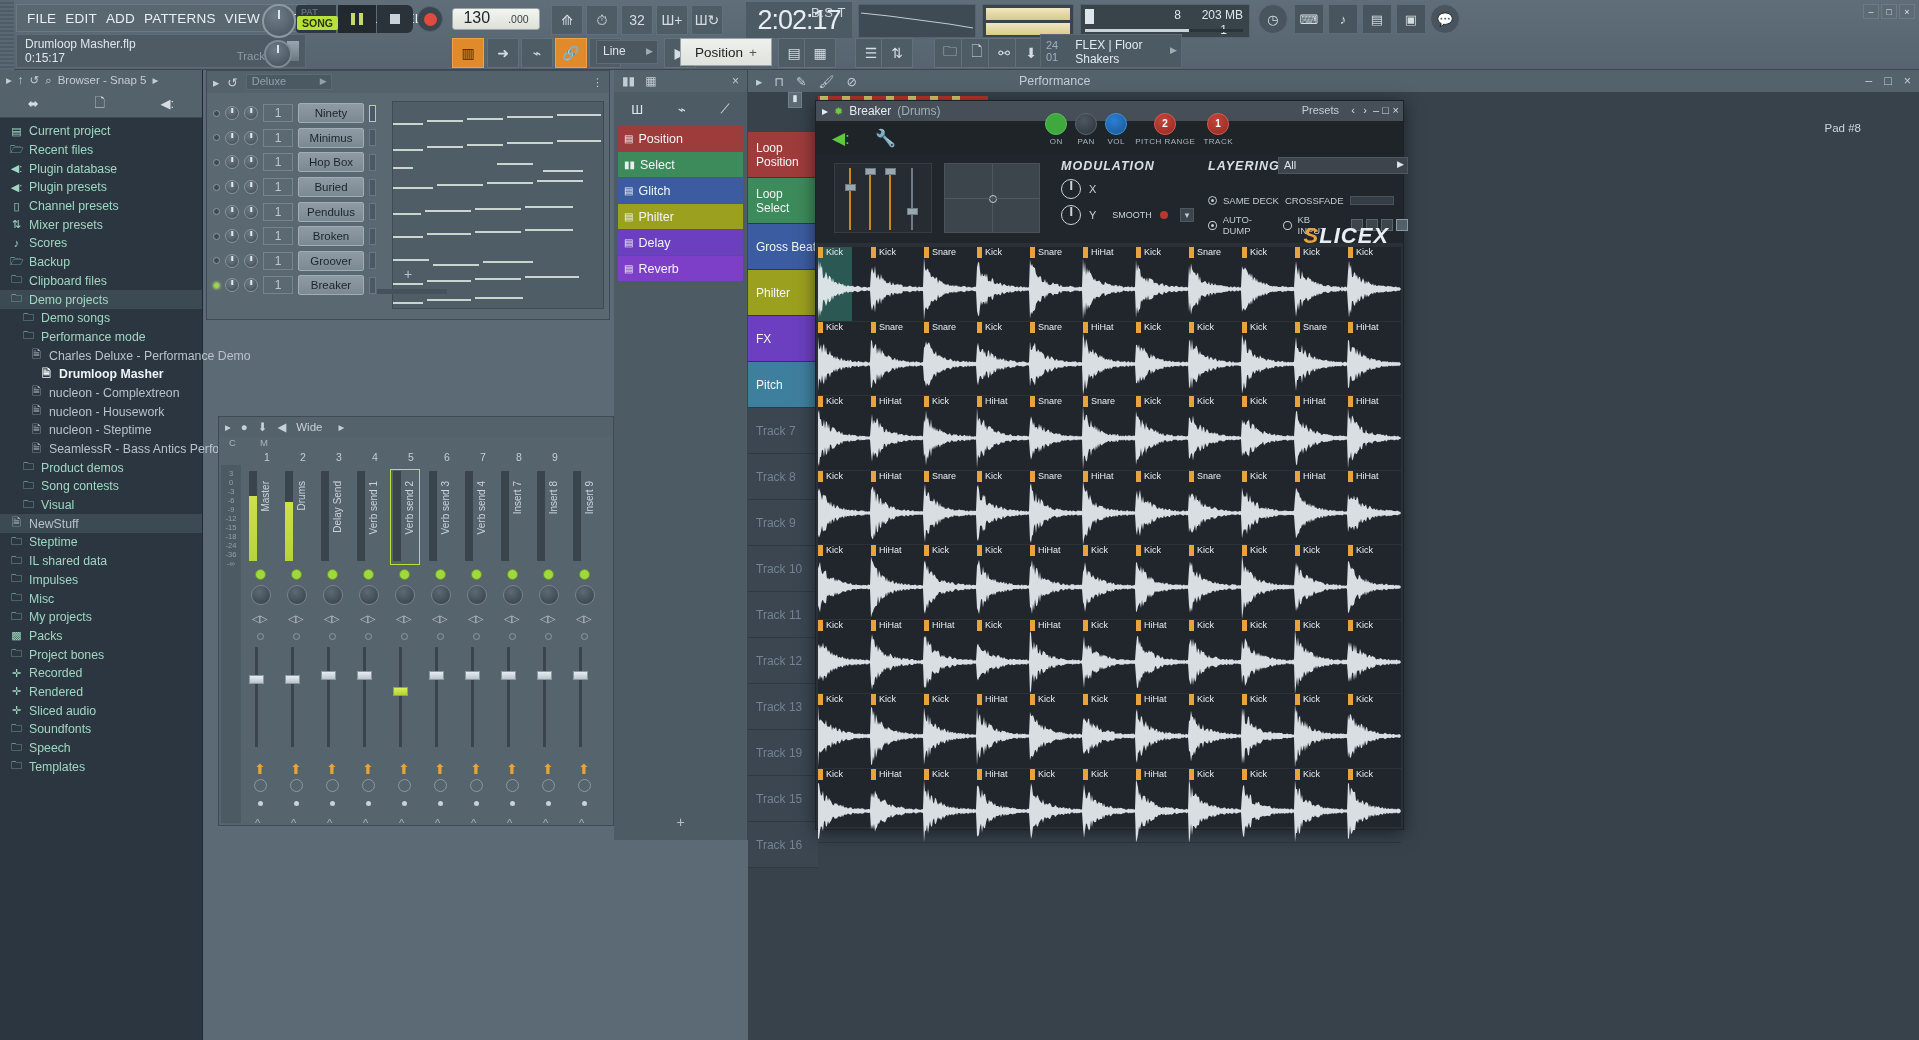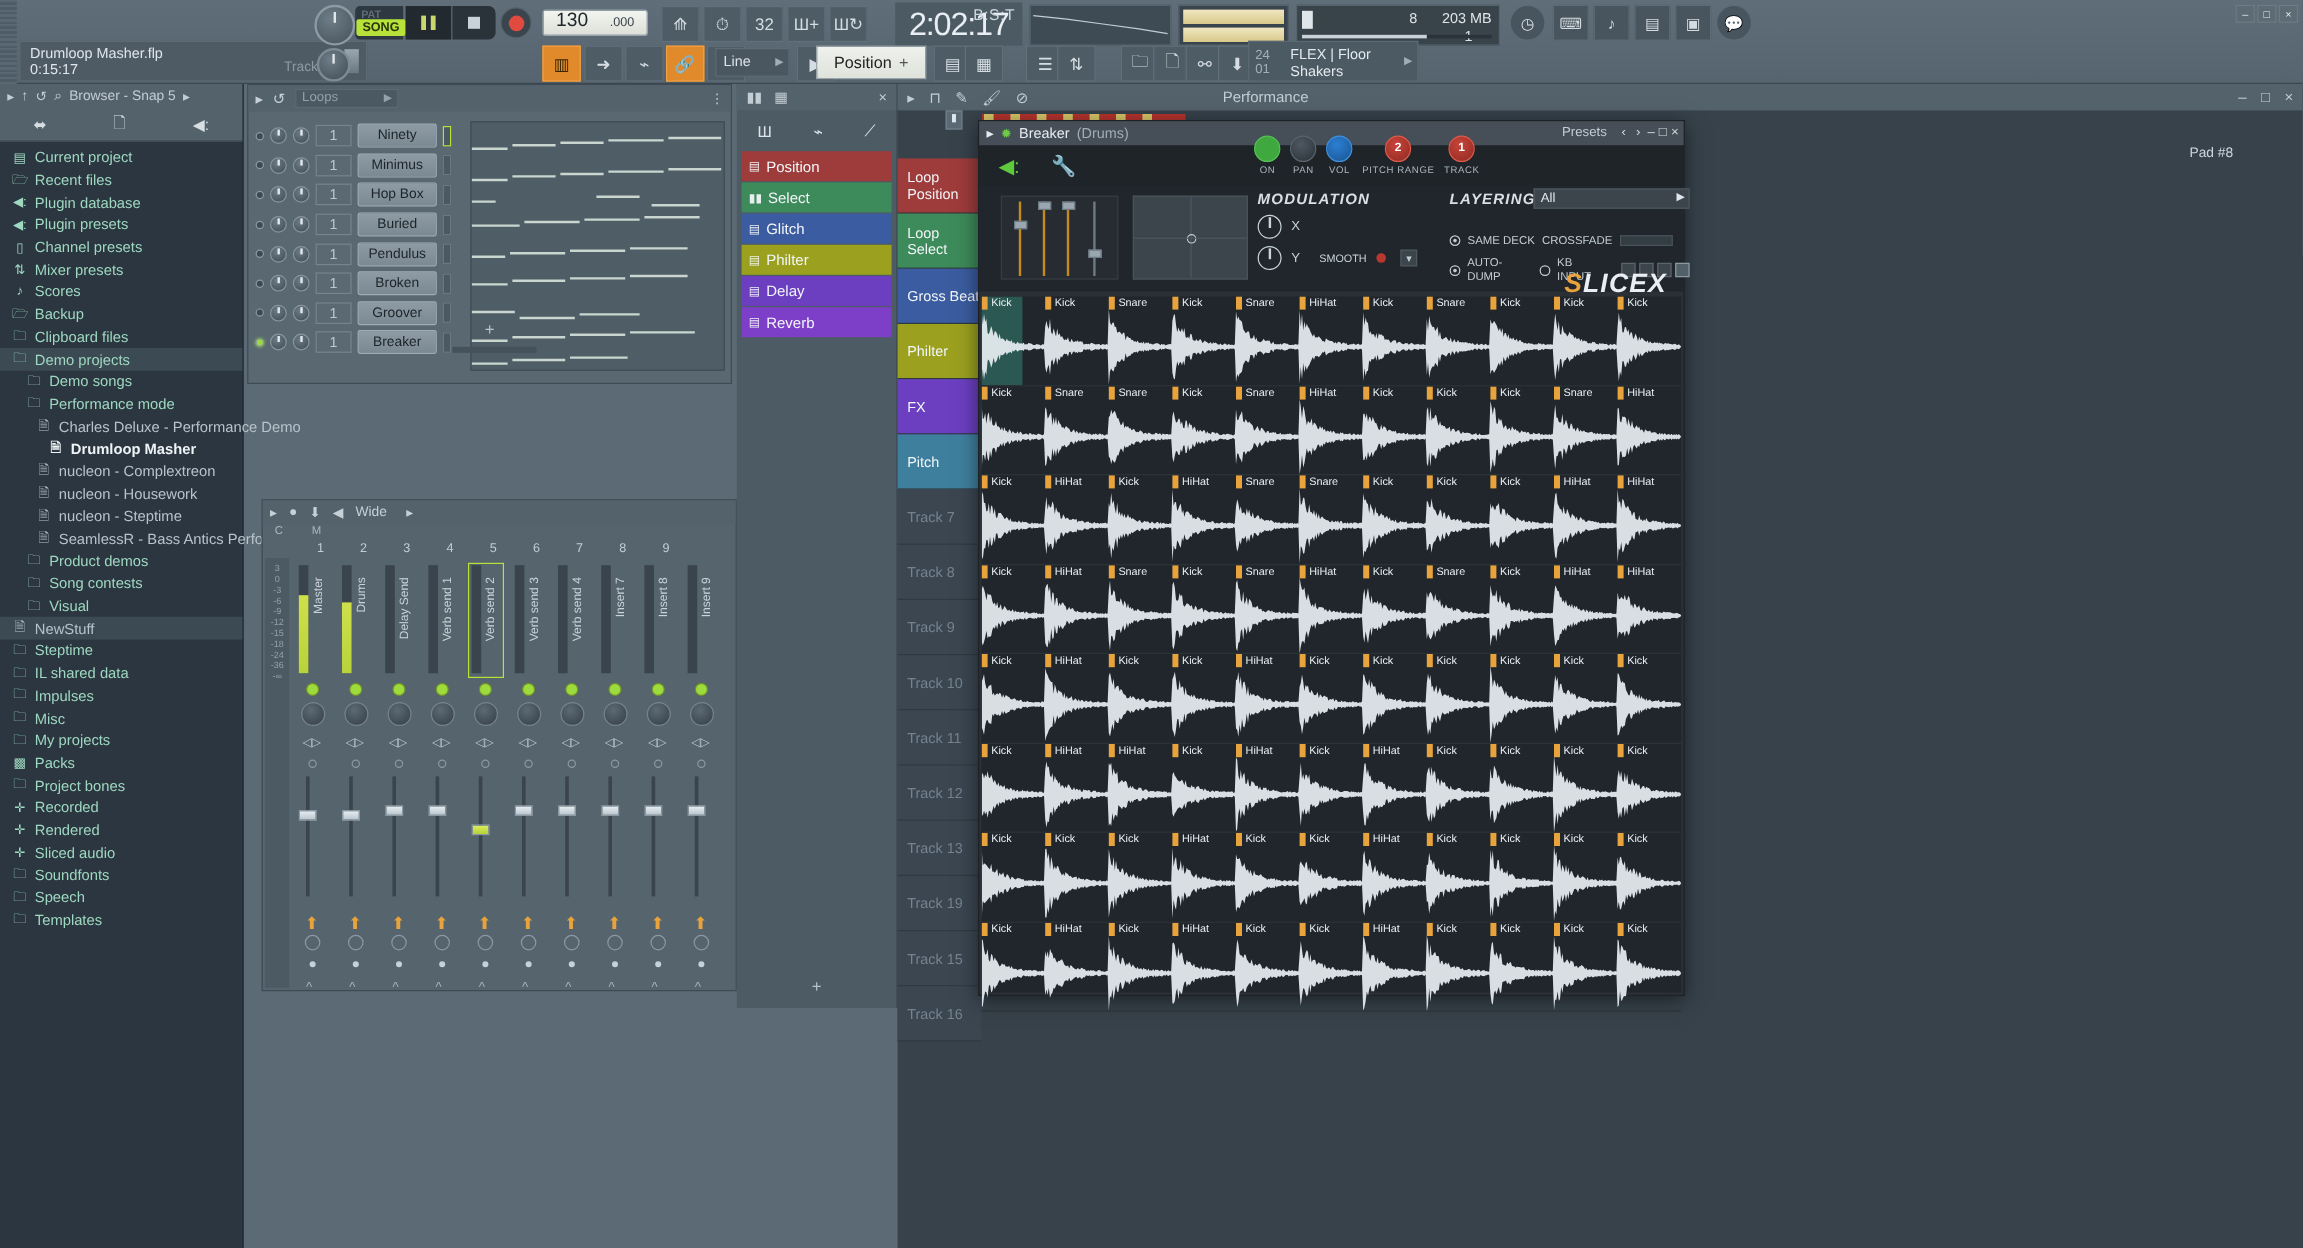--- a/index.html
+++ b/index.html
@@ -219,21 +219,21 @@
   .sx-sub { height:34px; background:#1f2429; display:flex; align-items:center; gap:26px; padding:0 16px;}
   .sx-main { position:absolute; left:0; top:54px; right:0; height:88px; background:#20262c; }
   .faders { position:absolute; left:18px; top:8px; width:98px; height:70px; background:#262c32; border:1px solid #343c44;}
   .fader2 { position:absolute; width:11px; top:4px; }
   .fader2 .track{position:absolute;left:4px;top:0;width:2px;height:62px;background:#c58a1e;}
   .fader2 .hd{position:absolute;left:0;width:11px;height:7px;background:#9aa6b0;border:1px solid #6d7b85;}
   .xypad { position:absolute; left:128px; top:8px; width:96px; height:70px; background:#3c444c; border:1px solid #4a535c;}
   .xypad:before{content:"";position:absolute;left:50%;top:0;width:1px;height:100%;background:#4e5861;}
   .xypad:after{content:"";position:absolute;top:50%;left:0;height:1px;width:100%;background:#4e5861;}
   .xypad .pt{position:absolute;left:44px;top:31px;width:8px;height:8px;border-radius:50%;border:1px solid #c3cdd4;}
-  .modsec { position:absolute; left:232px; top:4px; width:148px; }
+  .modsec { position:absolute; left:245px; top:4px; width:148px; }
   .modsec .hdr { color:#d8e0e6; font-size:12.5px; font-style:italic; letter-spacing:1px; font-weight:bold;}
   .modrow { display:flex; align-items:center; gap:8px; margin-top:6px; color:#c9d4db; font-size:11px;}
   .mknob { width:20px;height:20px;border-radius:50%;border:1.5px solid #c9d4db; position:relative;}
   .mknob:after{content:"";position:absolute;left:50%;top:1px;width:1.5px;height:9px;background:#c9d4db;transform:translateX(-50%);}
   .laysec { position:absolute; left:392px; top:4px; width:200px;}
   .laysec .hdr { color:#d8e0e6; font-size:12.5px; font-style:italic; letter-spacing:1px; font-weight:bold;}
   .allbox { position:absolute; left:70px; top:-2px; width:130px; height:17px; background:#3c444c;
      border:1px solid #4e5860; color:#dfe6eb; font-size:11px; padding:1px 5px;}
   .allbox .ar{position:absolute;right:3px;top:1px;font-size:9px;}
   .chkrow { display:flex; align-items:center; gap:6px; margin-top:8px; color:#c3ccd3; font-size:9.5px;}
@@ -260,20 +260,30 @@
   .pad8 { position:absolute; right:18px; top:18px; color:#c3ccd3; font-size:11px;}
 </style>
 </head>
 <body>
 
 <div class="app">
 
   <div class="toolbar">
     <div class="tb-left-rail"></div>
 
+    <div class="menubar">
+      <span>FILE</span>
+      <span>EDIT</span>
+      <span>ADD</span>
+      <span>PATTERNS</span>
+      <span>VIEW</span>
+      <span>OPTIONS</span>
+      <span>TOOLS</span>
+      <span>HELP</span>
+    </div>
 
     <div class="filebox">
       <div class="fname">Drumloop Masher.flp</div>
       <div class="ftime">0:15:17</div>
       <div class="ftrack">Track 16</div>
       <div class="fbar"></div>
     </div>
 
     <div class="knob-big"></div>
     <div class="knob-sm"></div>
@@ -528,21 +538,21 @@
           <span>Templates</span>
         </div>
       </div>
   </div>
 
   <div class="crack">
     <div class="crack-title">
       <span>▸</span>
       <span>↺</span>
       <div class="loops-pill">
-        <span>Loops</span>
+        <span>Deluxe</span>
         <span class="ar">▶</span>
       </div>
       <span style="margin-left:auto; font-size:11px">⋮</span>
     </div>
     <div class="crack-body">
       <div id="ch-rows">
           <div class="ch-row">
             <span class="ch-dot"></span>
             <span class="ch-knob"></span>
             <span class="ch-knob"></span>

